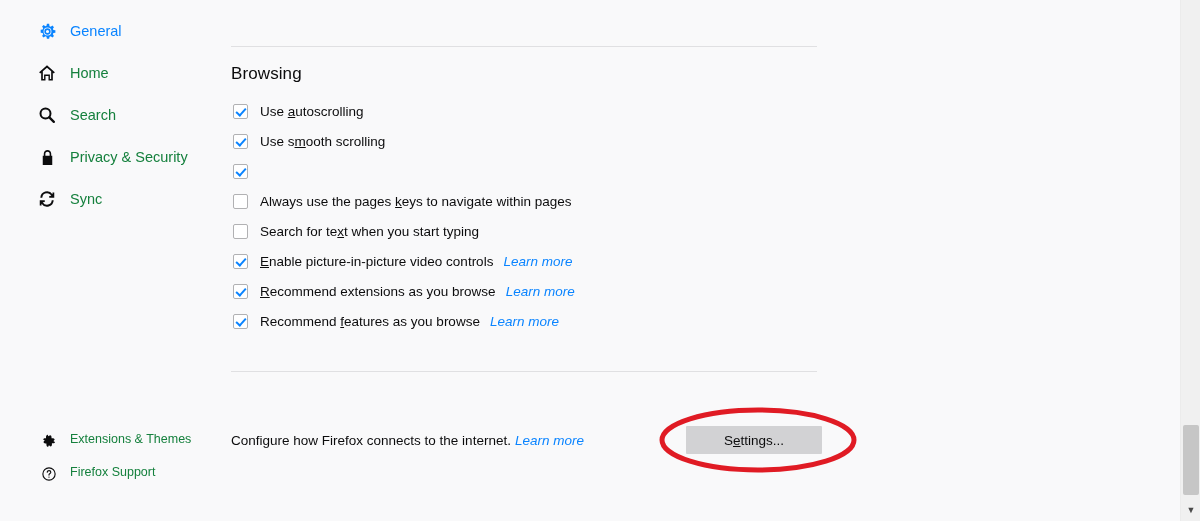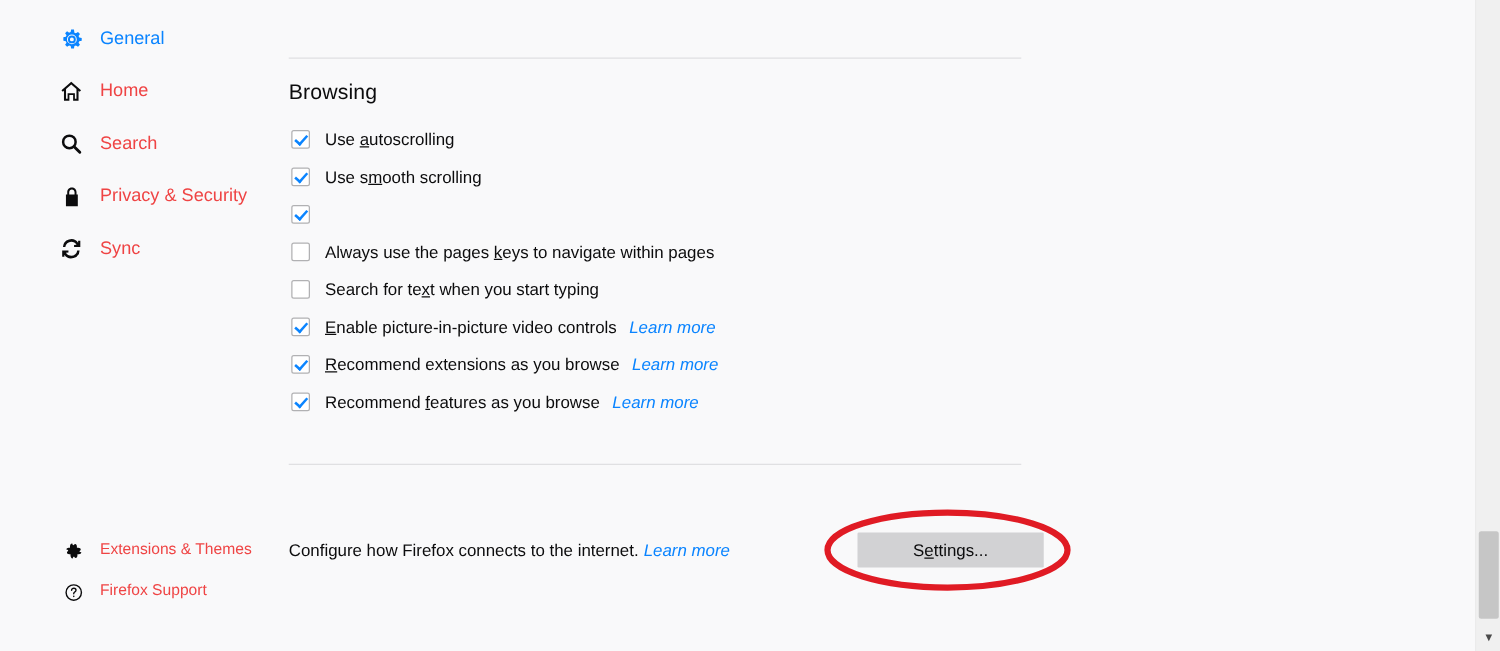--- a/index.html
+++ b/index.html
@@ -12,21 +12,21 @@
     background: #f9f9fa;
     font-family: "Liberation Sans", sans-serif;
     color: #0c0c0d;
     overflow: hidden;
     position: relative;
   }
 
   
   #sidebar {
     position: absolute;
-    left: 16px; top: 0;
+    left: 6px; top: 0;
     width: 231px;
     height: 369px;
     background: #f9f9fa;
   }
   .nav-item {
     position: absolute;
     left: 30px;
     display: flex;
     align-items: center;
     height: 24px;
@@ -36,21 +36,21 @@
     width: 22px;
     height: 22px;
     display: flex;
     align-items: center;
     justify-content: center;
     flex: none;
   }
   .nav-label {
     margin-left: 12px;
     font-size: 14.5px;
-    color: #ef4444;
+    color: #15803d;
     white-space: nowrap;
   }
   .nav-item.selected .nav-label { color: #0a84ff; }
 
   .nav-bottom {
     position: absolute;
     left: 34px;
     display: flex;
     align-items: flex-start;
     height: 20px;
@@ -132,21 +132,21 @@
     color: #0c0c0d;
     white-space: nowrap;
   }
   .desc-row .learn-more { margin-left: 4px; }
 
   
   #settings-button {
     position: absolute;
     left: 455px;
     top: 426px;
-    width: 149px;
+    width: 136px;
     height: 28px;
     background: #d2d2d4;
     border: none;
     border-radius: 1px;
     font-family: "Liberation Sans", sans-serif;
     font-size: 13.5px;
     color: #0c0c0d;
     cursor: pointer;
     padding: 4px;
   }

